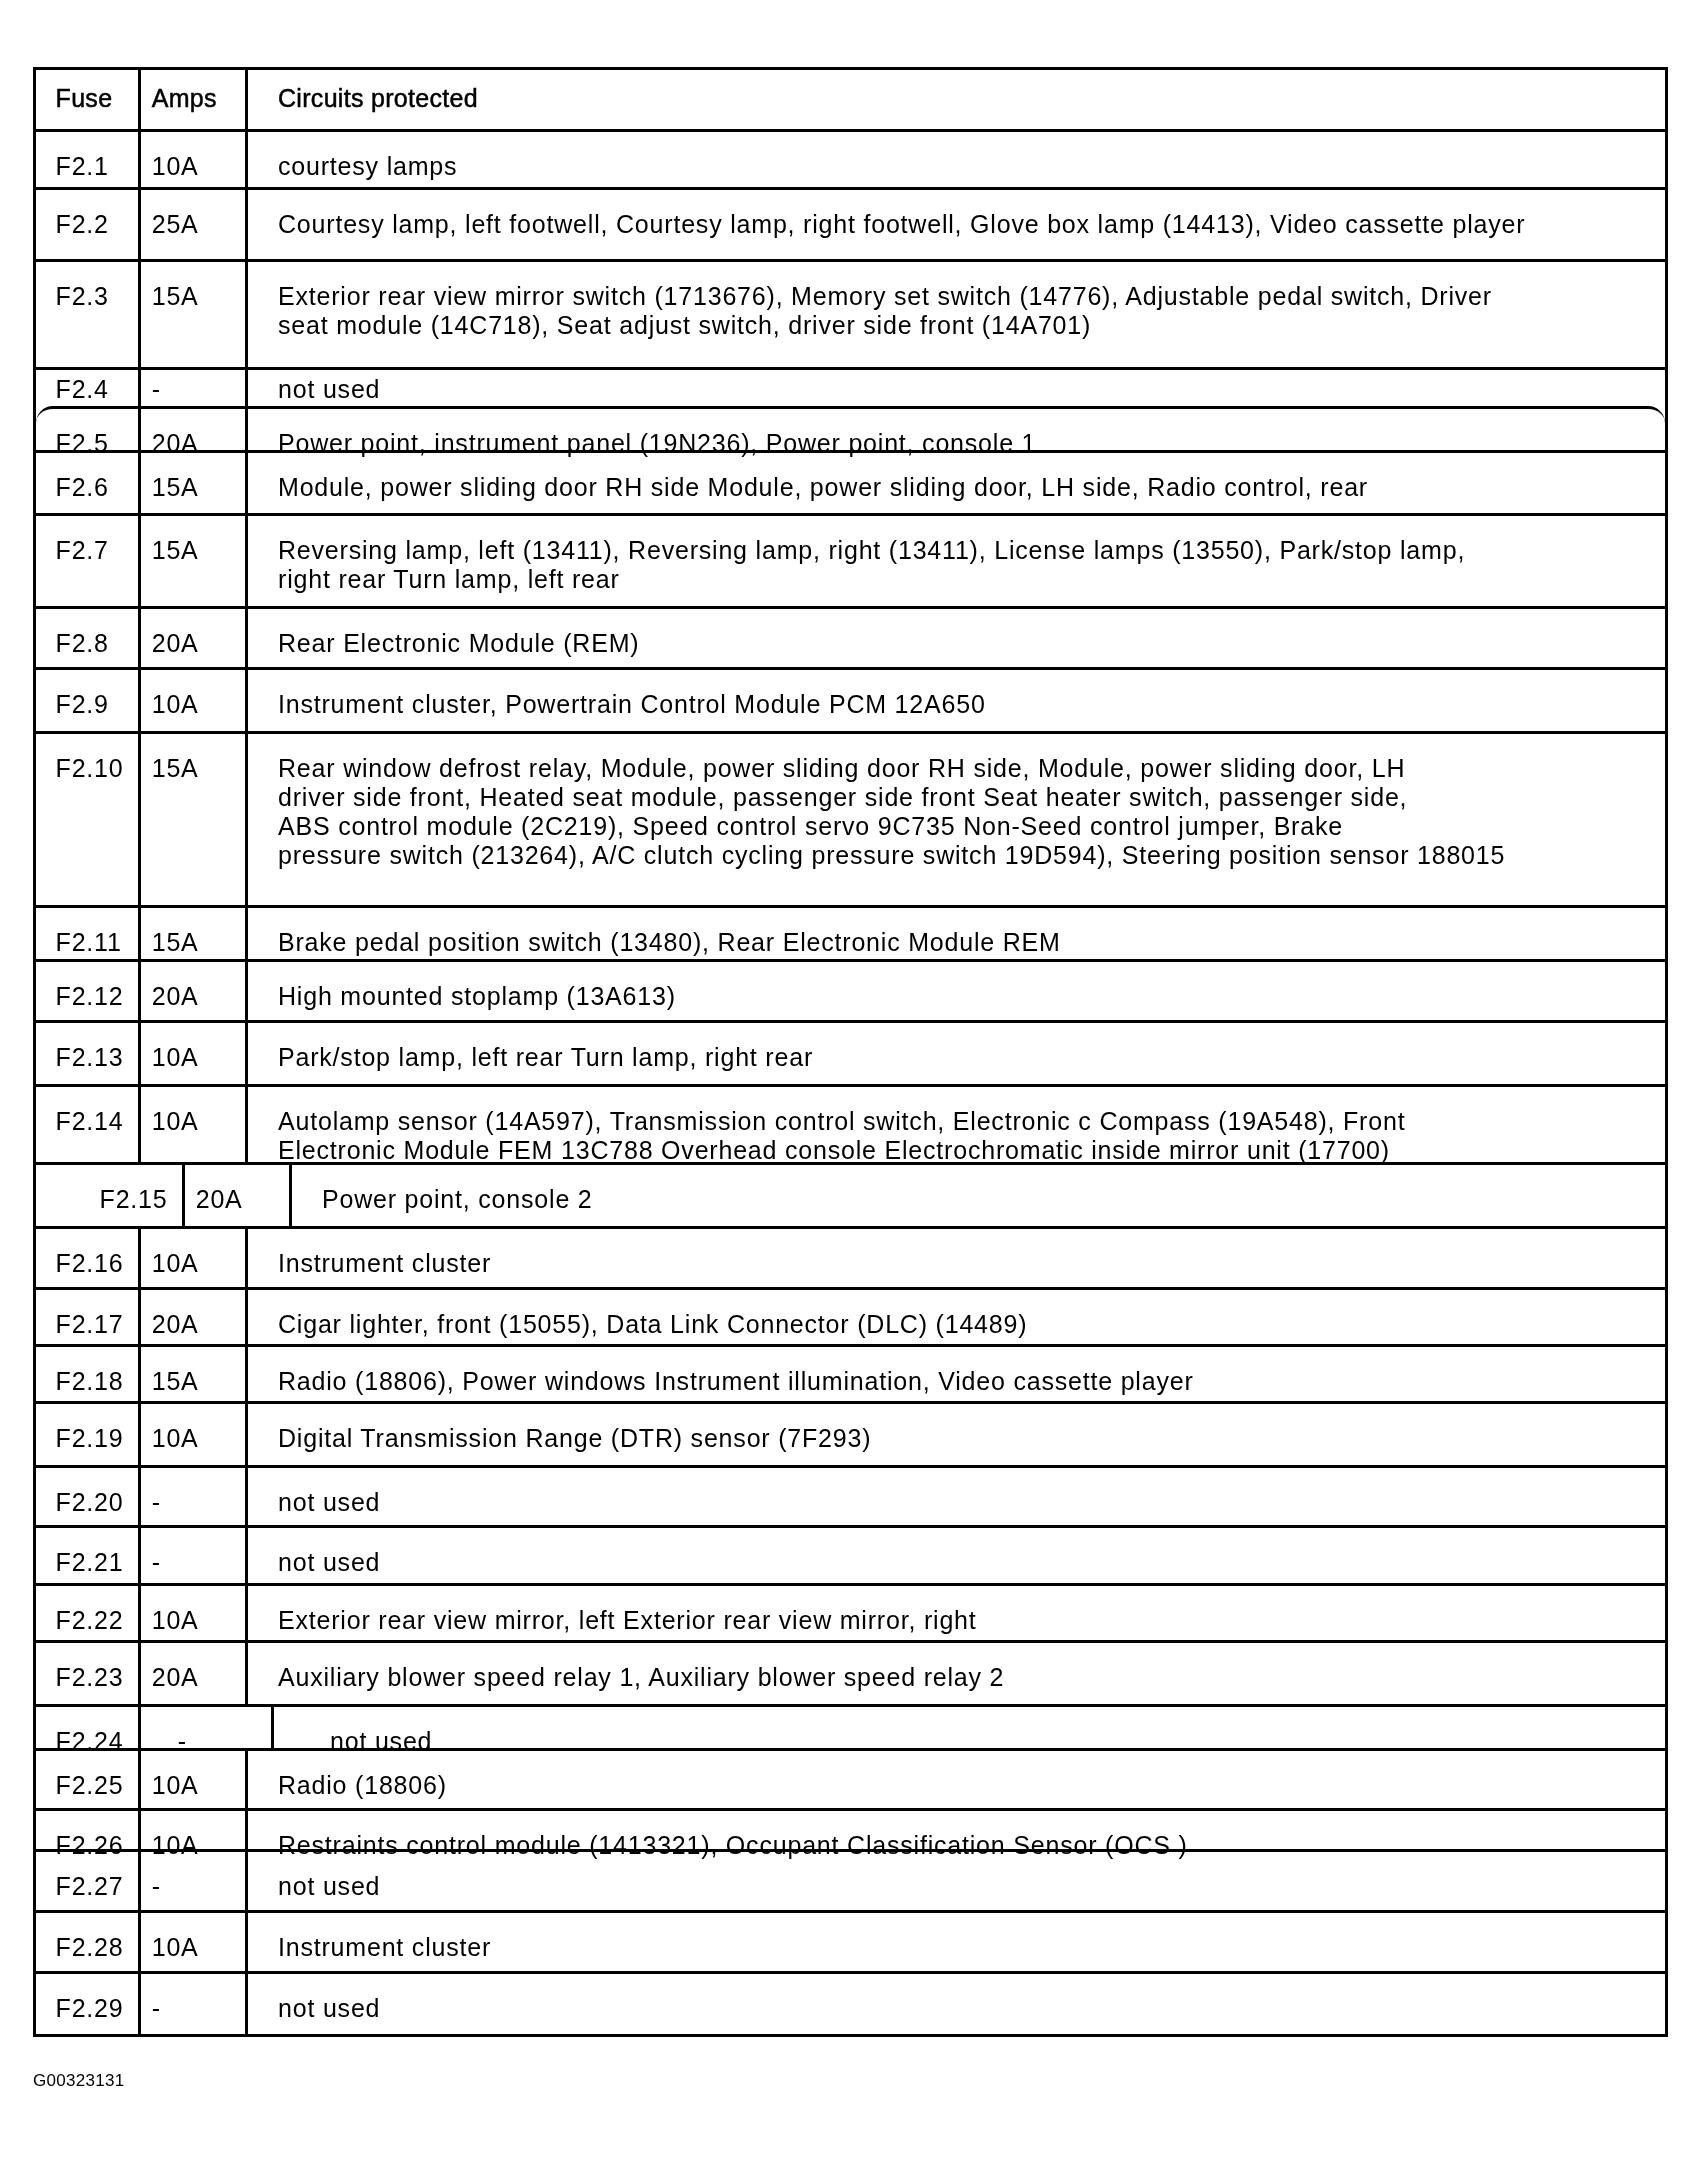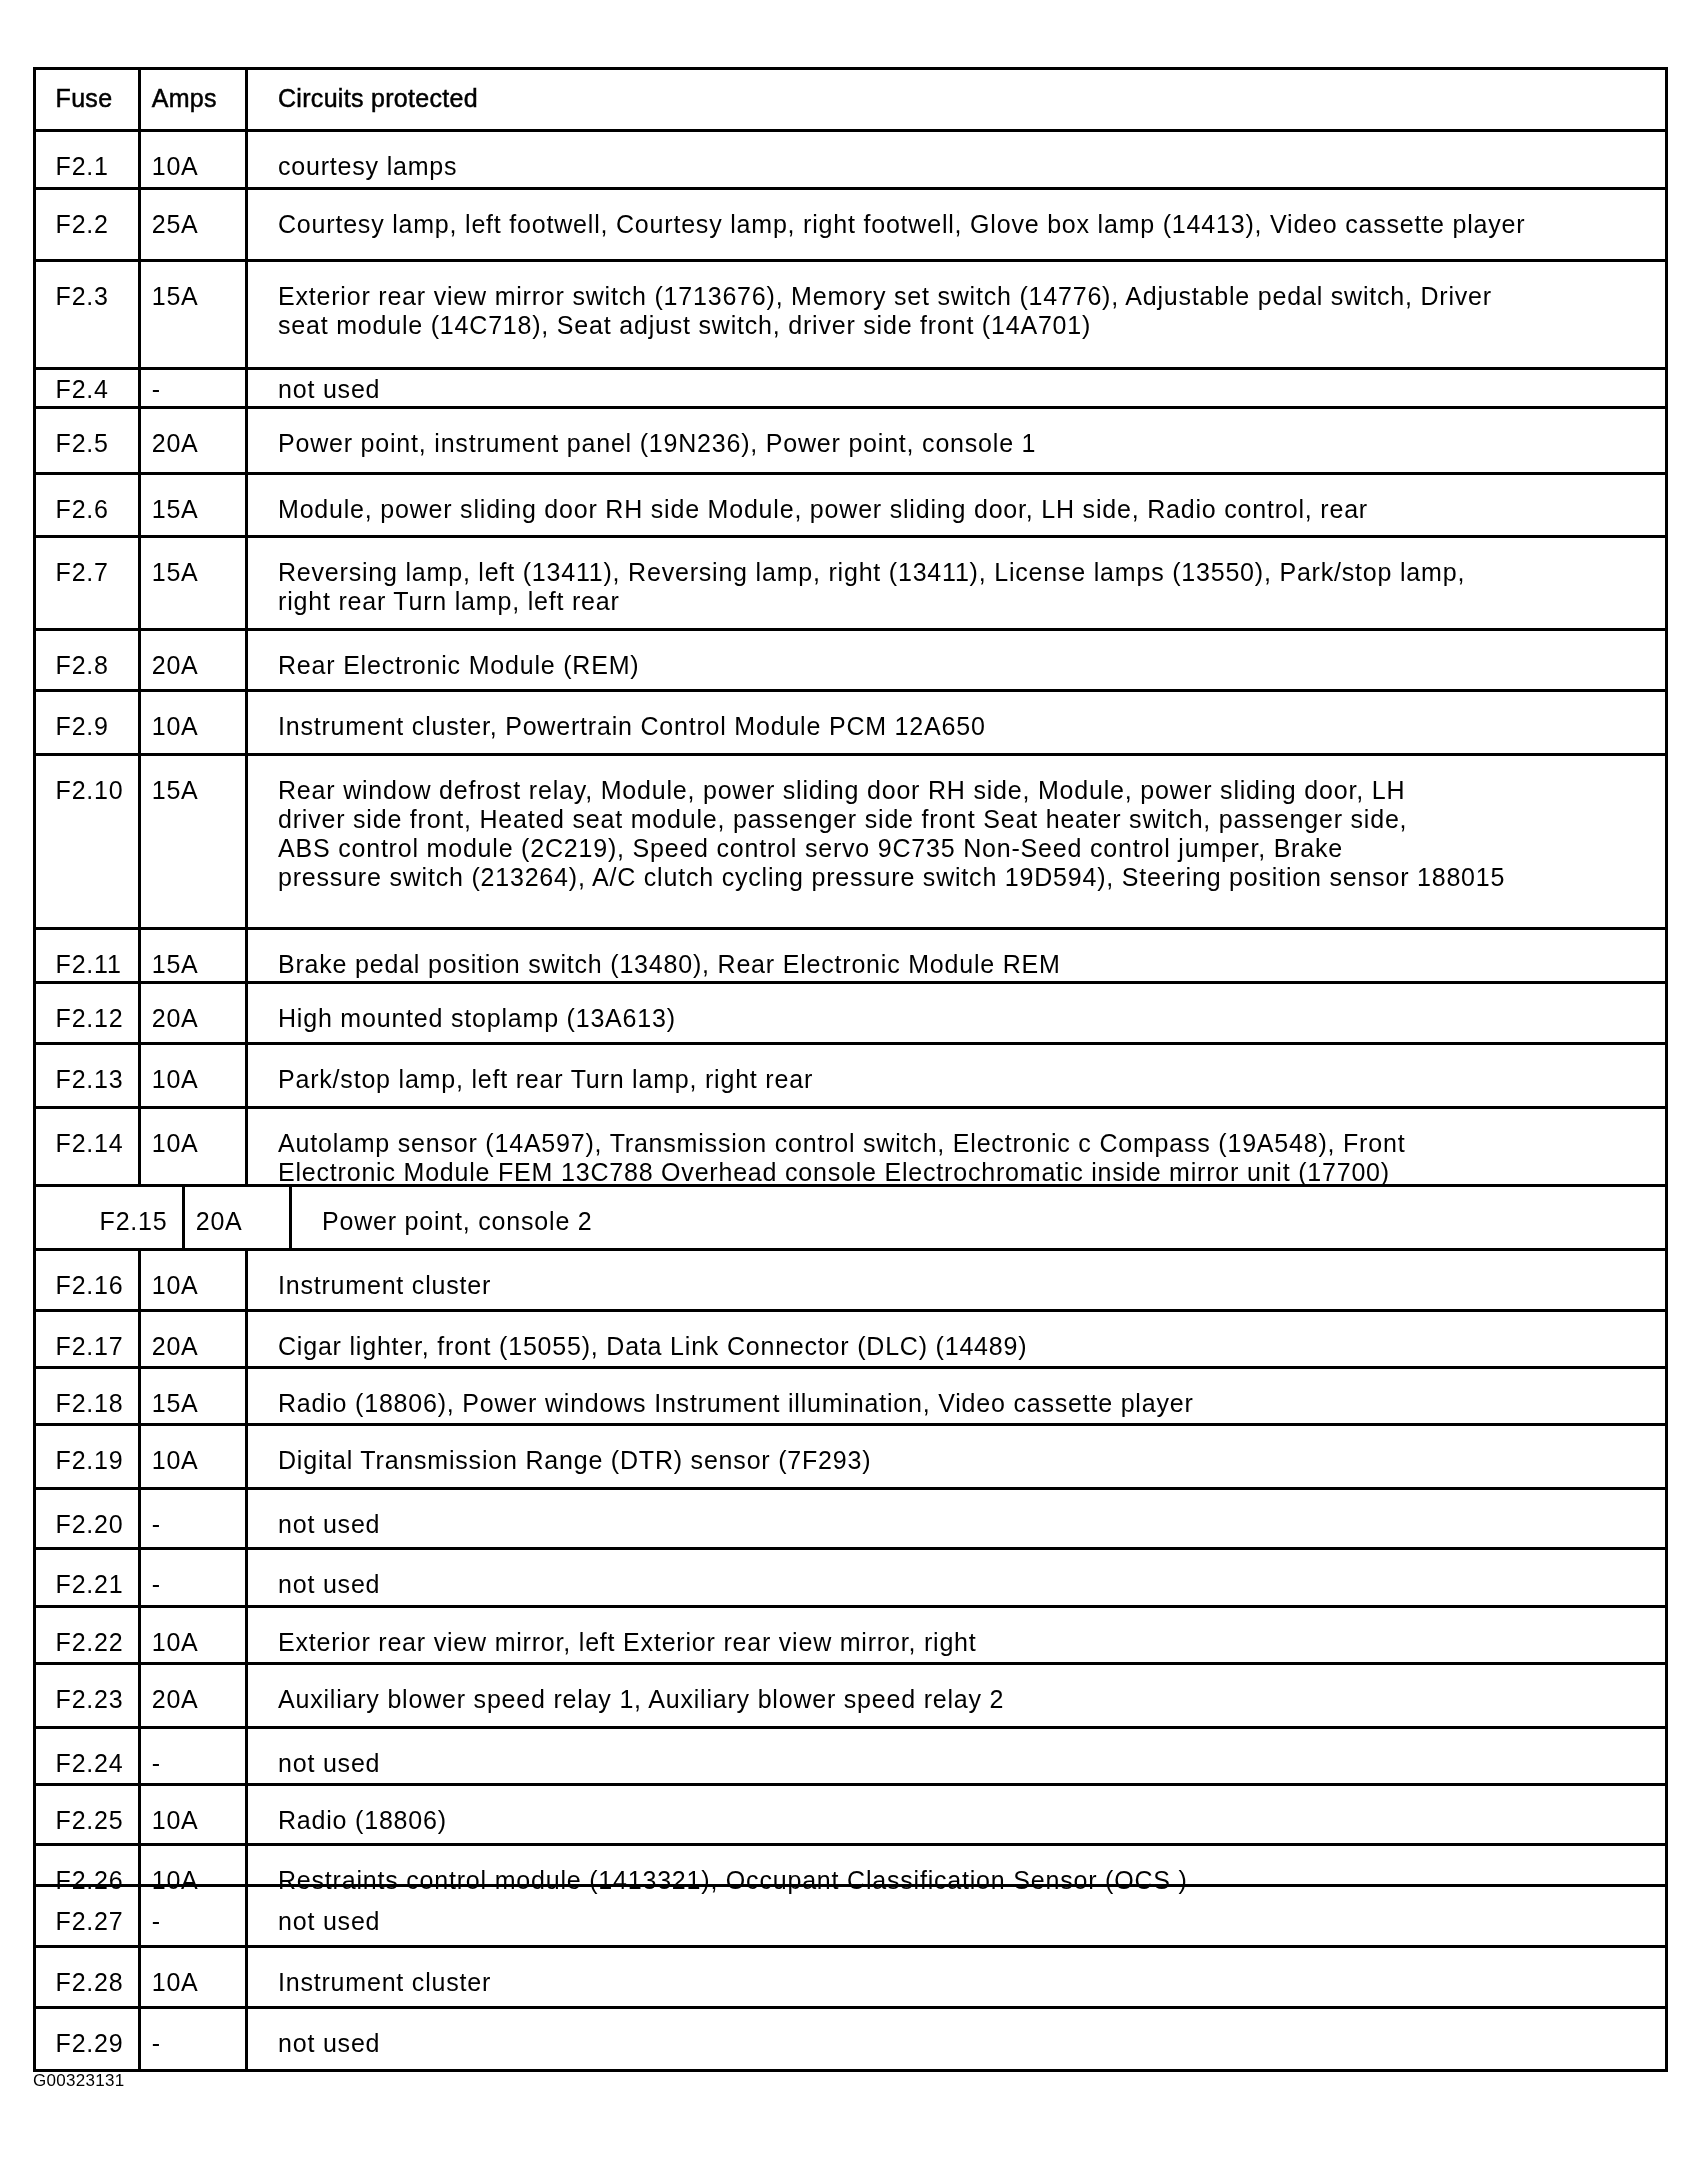--- a/index.html
+++ b/index.html
@@ -56,21 +56,21 @@
           <span class="line">seat module (14C718), Seat adjust switch, driver side front (14A701)</span>
         </div>
       </div>
       <div class="row compact" style="height: 39px;">
         <div class="cell c-fuse">F2.4</div>
         <div class="cell c-amps">-</div>
         <div class="cell c-circ">
           <span class="line">not used</span>
         </div>
       </div>
-      <div class="row" style="height: 66px;">
+      <div class="row" style="height: 44px; border-radius: 17px;">
         <div class="cell c-fuse">F2.5</div>
         <div class="cell c-amps">20A</div>
         <div class="cell c-circ">
           <span class="line">Power point, instrument panel (19N236), Power point, console 1</span>
         </div>
       </div>
       <div class="row" style="height: 63px;">
         <div class="cell c-fuse">F2.6</div>
         <div class="cell c-amps">15A</div>
         <div class="cell c-circ">
@@ -194,21 +194,21 @@
           <span class="line">Exterior rear view mirror, left Exterior rear view mirror, right</span>
         </div>
       </div>
       <div class="row" style="height: 64px;">
         <div class="cell c-fuse">F2.23</div>
         <div class="cell c-amps">20A</div>
         <div class="cell c-circ">
           <span class="line">Auxiliary blower speed relay 1, Auxiliary blower speed relay 2</span>
         </div>
       </div>
-      <div class="row" style="height: 57px;">
+      <div class="row" style="height: 44px; gap: 26px;">
         <div class="cell c-fuse">F2.24</div>
         <div class="cell c-amps">-</div>
         <div class="cell c-circ">
           <span class="line">not used</span>
         </div>
       </div>
       <div class="row" style="height: 60px;">
         <div class="cell c-fuse">F2.25</div>
         <div class="cell c-amps">10A</div>
         <div class="cell c-circ">

